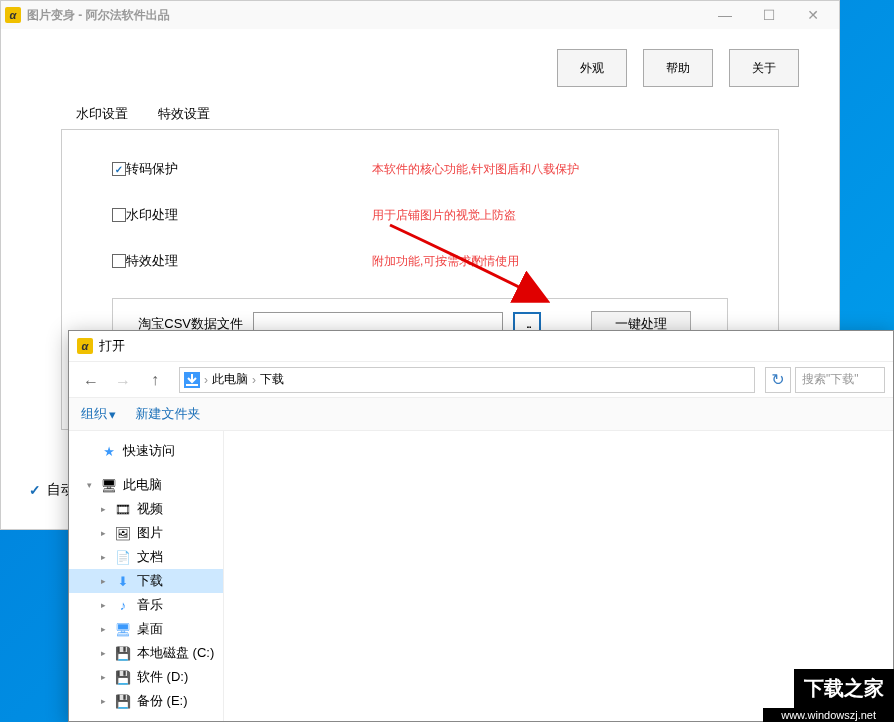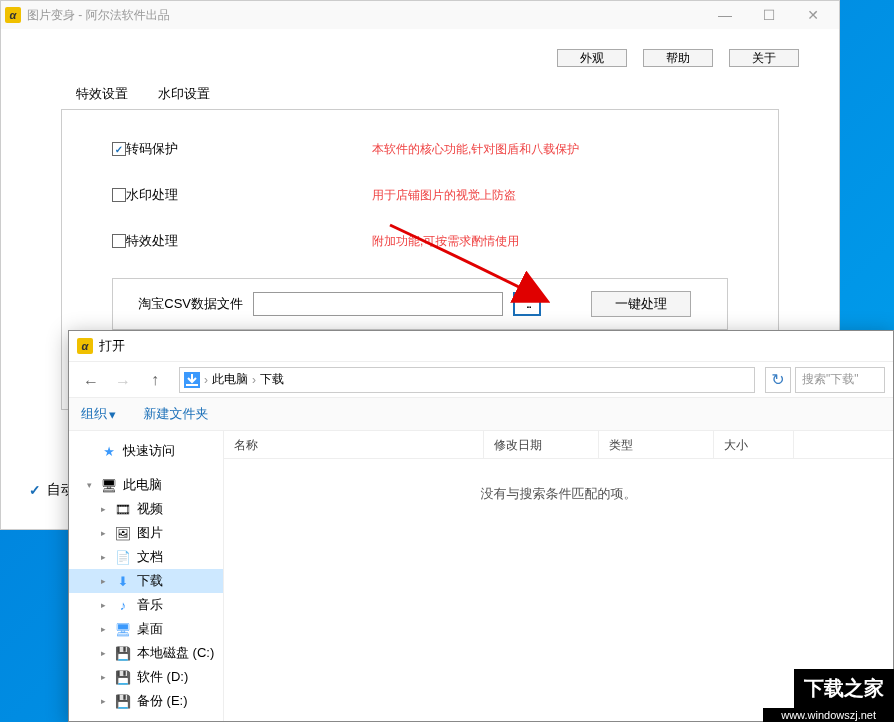--- a/index.html
+++ b/index.html
@@ -2,27 +2,27 @@
 <html><head>
 <meta charset="utf-8">
 <style>
 * { box-sizing: border-box; margin: 0; padding: 0; font-family: "Microsoft YaHei", "Segoe UI", sans-serif; }
 body { background: linear-gradient(135deg, #0078d7 0%, #00a4ef 100%); width: 894px; height: 722px; overflow: hidden; position: relative; }
 
 
 .main-window { position: absolute; top: 0; left: 0; width: 840px; height: 530px; background: #fff; border: 1px solid #ccc; }
 .title-bar { height: 28px; display: flex; align-items: center; padding: 0 4px; font-size: 12px; color: #999; background: #f9f9f9; }
 .title-bar .app-icon { width: 16px; height: 16px; margin-right: 6px; background: #f0c000; border-radius: 2px; display: inline-flex; align-items: center; justify-content: center; font-style: italic; font-weight: bold; color: #333; font-size: 11px; }
-.title-bar .title-text { flex: 1; }
+.title-bar .title-text { flex: 1; font-weight: bold; }
 .win-controls { display: flex; }
 .win-btn { width: 44px; height: 28px; display: flex; align-items: center; justify-content: center; color: #999; font-size: 14px; cursor: pointer; }
 
 
 .top-buttons { display: flex; justify-content: flex-end; padding: 20px 40px 10px; gap: 16px; }
-.std-btn { min-width: 70px; height: 18px; border: 1px solid #aaa; background: #f5f5f5; font-size: 12px; cursor: pointer; }
+.std-btn { min-width: 70px; height: 38px; border: 1px solid #aaa; background: #f5f5f5; font-size: 12px; cursor: pointer; }
 
 
 .tab-container { margin: 0 60px; }
 .tab-strip { display: flex; border-bottom: 1px solid #ccc; }
 .tab { padding: 6px 14px; font-size: 13px; border: 1px solid transparent; cursor: pointer; position: relative; top: 1px; }
 .tab.active { border: 1px solid #ccc; border-bottom: 1px solid #fff; background: #fff; }
 .tab-content { border: 1px solid #ccc; border-top: none; padding: 30px 50px; min-height: 300px; }
 
 
 .cb-row { display: flex; align-items: center; margin-bottom: 28px; font-size: 13px; }
@@ -50,21 +50,21 @@
 .fd-title { height: 30px; display: flex; align-items: center; padding: 0 8px; font-size: 13px; background: #fff; }
 .fd-title .app-icon { width: 16px; height: 16px; margin-right: 6px; background: #f0c000; border-radius: 2px; display: inline-flex; align-items: center; justify-content: center; font-style: italic; font-weight: bold; color: #333; font-size: 11px; }
 .fd-nav { height: 36px; display: flex; align-items: center; padding: 0 8px; gap: 4px; border-top: 1px solid #eee; }
 .nav-btn { width: 28px; height: 28px; display: flex; align-items: center; justify-content: center; color: #666; cursor: pointer; font-size: 16px; }
 .nav-btn.disabled { color: #ccc; }
 .breadcrumb { flex: 1; height: 26px; border: 1px solid #ccc; display: flex; align-items: center; padding: 0 4px; font-size: 12px; gap: 4px; margin: 0 6px; }
 .bc-icon { width: 16px; height: 16px; background: #3b99fc; display: inline-block; }
 .bc-sep { color: #999; }
 .refresh-btn { width: 26px; height: 26px; border: 1px solid #ccc; display: flex; align-items: center; justify-content: center; cursor: pointer; color: #3b7fc4; }
 .search-box { width: 90px; height: 26px; border: 1px solid #ccc; padding: 0 6px; font-size: 12px; color: #999; display: flex; align-items: center; }
-.fd-toolbar { height: 34px; display: flex; align-items: center; padding: 0 12px; gap: 28px; font-size: 13px; color: #1a6fb8; border-top: 1px solid #eee; border-bottom: 1px solid #eee; background: #fafafa; }
+.fd-toolbar { height: 34px; display: flex; align-items: center; padding: 0 12px; gap: 20px; font-size: 13px; color: #1a6fb8; border-top: 1px solid #eee; border-bottom: 1px solid #eee; background: #fafafa; }
 .tb-item { cursor: pointer; display: flex; align-items: center; gap: 2px; }
 .fd-body { display: flex; height: calc(100% - 100px); }
 .fd-sidebar { width: 155px; border-right: 1px solid #eee; padding: 8px 0; font-size: 13px; overflow: hidden; }
 .sb-item { padding: 3px 8px 3px 18px; display: flex; align-items: center; gap: 6px; cursor: pointer; white-space: nowrap; }
 .sb-item.l2 { padding-left: 32px; }
 .sb-item.selected { background: #cde8ff; }
 .sb-caret { width: 8px; color: #888; font-size: 9px; }
 .sb-icon { width: 16px; height: 16px; display: inline-flex; align-items: center; justify-content: center; font-size: 13px; }
 .fd-list { flex: 1; }
 .list-header { display: flex; height: 28px; border-bottom: 1px solid #eee; font-size: 12px; color: #444; }
@@ -94,22 +94,22 @@
   </div>
 
   <div class="top-buttons">
     <button class="std-btn">外观</button>
     <button class="std-btn">帮助</button>
     <button class="std-btn">关于</button>
   </div>
 
   <div class="tab-container">
     <div class="tab-strip">
+      <div class="tab">水印设置</div>
       <div class="tab">特效设置</div>
-      <div class="tab">水印设置</div>
     </div>
     <div class="tab-content">
 
       <div class="cb-row">
         <div class="cb-wrap">
           <span class="cb checked"></span>
           <span>转码保护</span>
         </div>
         <span class="cb-desc">本软件的核心功能,针对图盾和八载保护</span>
       </div>
@@ -239,26 +239,17 @@
           <span class="sb-caret">▸</span>
           <span class="sb-icon">💾</span>
           <span>软件 (D:)</span>
         </div>
       <div class="sb-item l2">
           <span class="sb-caret">▸</span>
           <span class="sb-icon">💾</span>
           <span>备份 (E:)</span>
         </div>
     </div>
-    <div class="fd-list">
-      <div class="list-header">
-        <div class="lh-col lh-name">名称</div>
-        <div class="lh-col lh-date">修改日期</div>
-        <div class="lh-col lh-type">类型</div>
-        <div class="lh-col lh-size">大小</div>
-      </div>
-      <div class="empty-msg">没有与搜索条件匹配的项。</div>
-    </div>
   </div>
 </div>
 
 <div class="watermark1">下载之家</div>
 <div class="watermark2">www.windowszj.net</div>
 
 </body></html>

